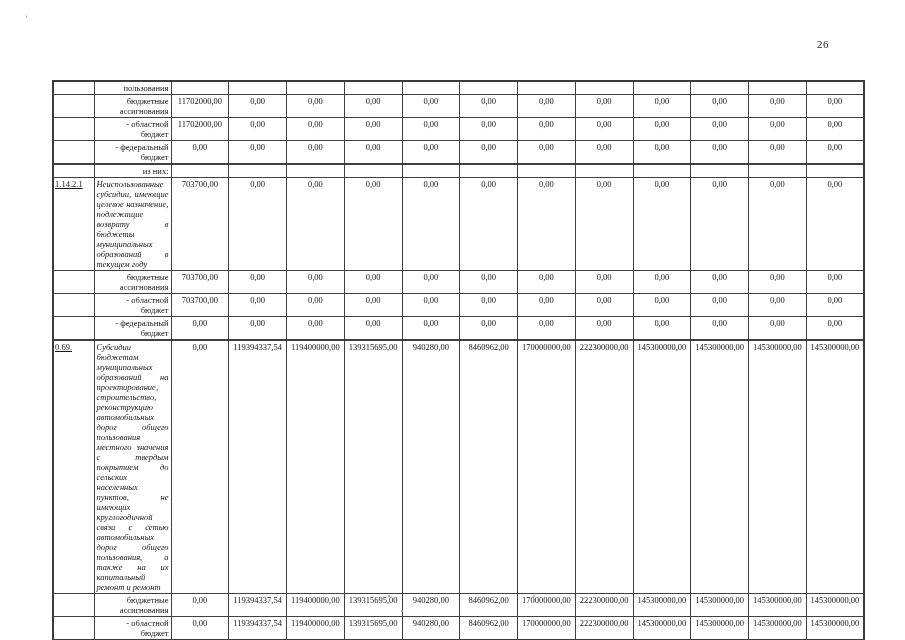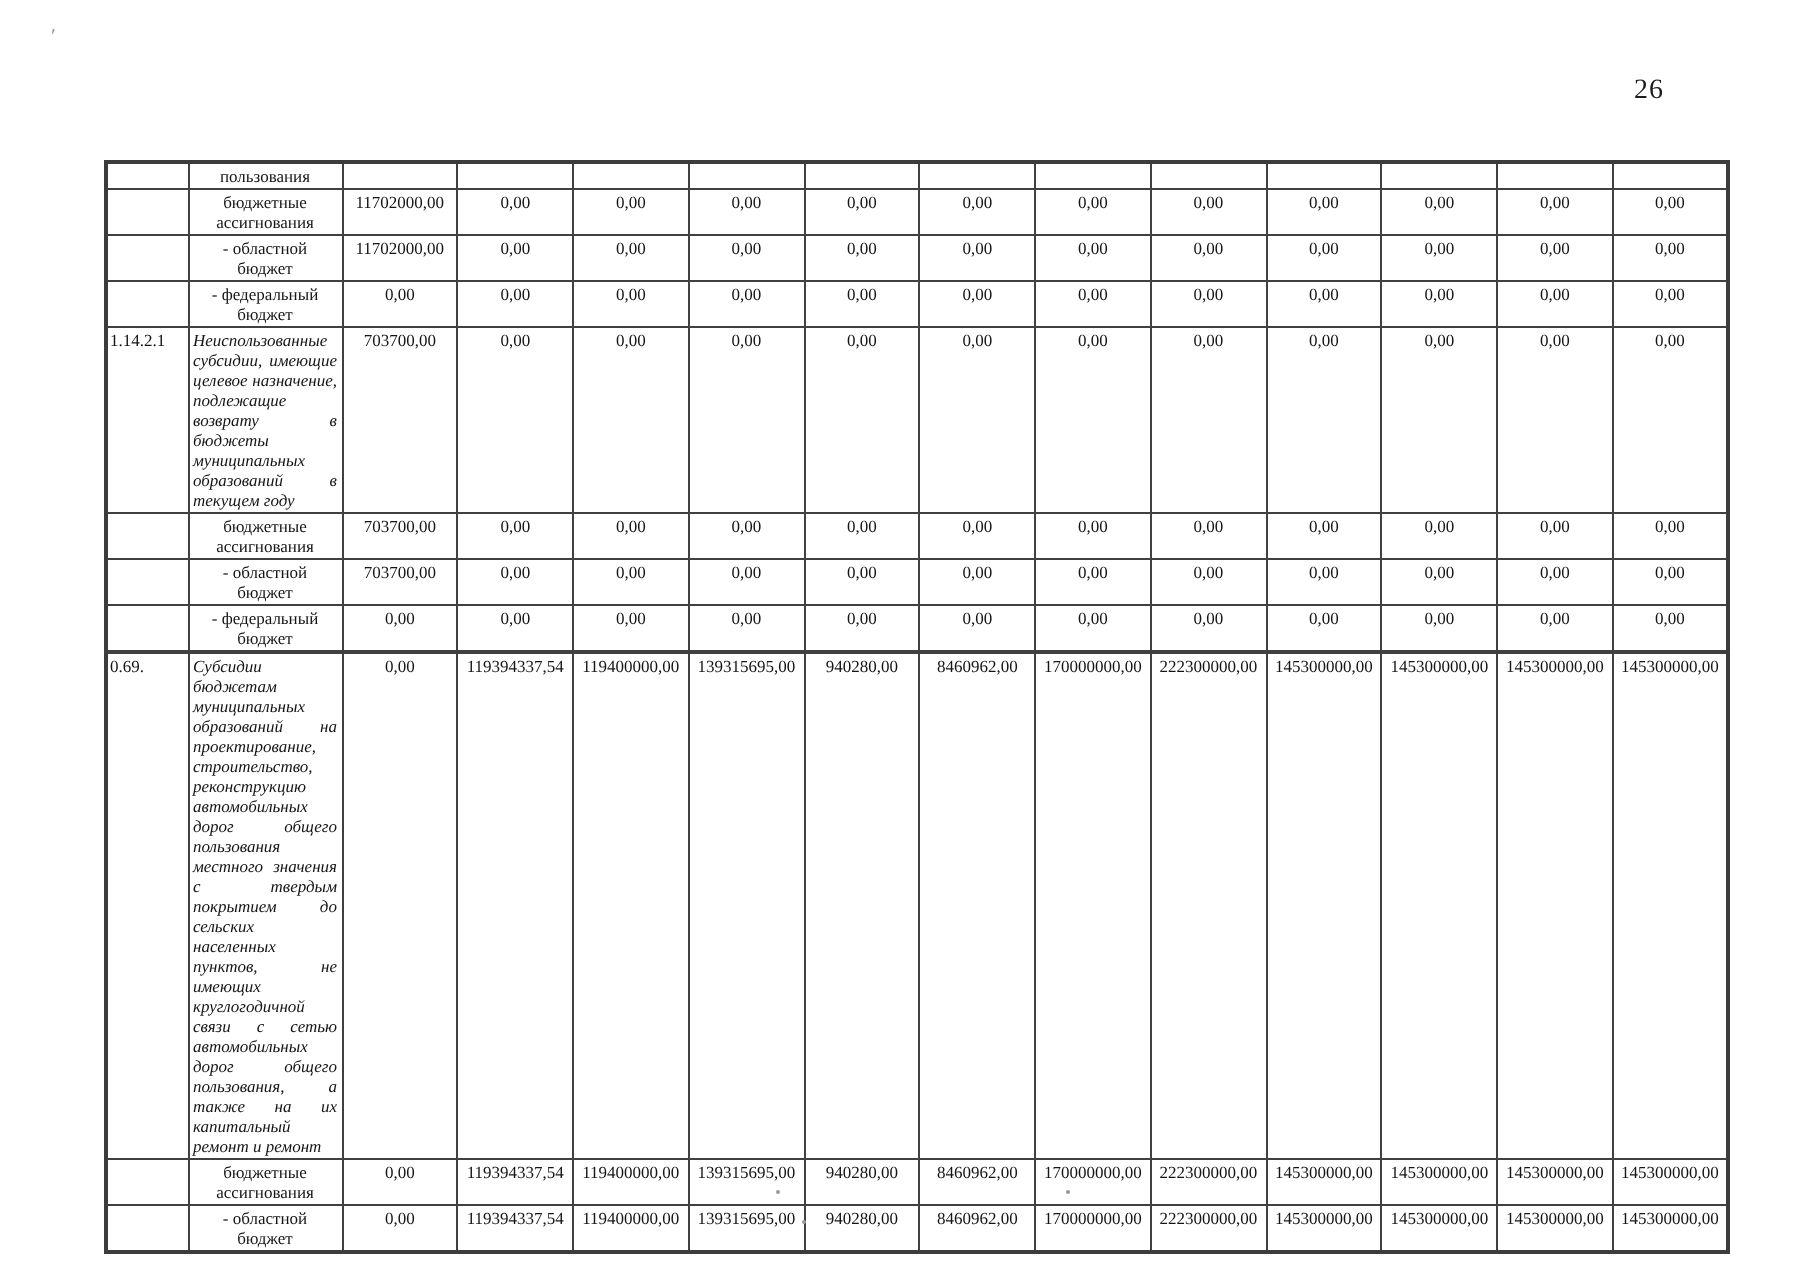--- a/index.html
+++ b/index.html
@@ -8,21 +8,21 @@
     position: relative;
     background: #ffffff;
     font-family: "Liberation Serif", serif;
     color: #151515;
     overflow: hidden;
   }
   .page-number {
     position: absolute;
     top: 38px;
     left: 817px;
-    font-size: 14px;
+    font-size: 11px;
     letter-spacing: 0.5px;
     color: #1c1c1c;
   }
   .artifact { position: absolute; color: #8a8a8a; }
   .artifact-topleft { top: 13px; left: 25px; font-size: 10px; transform: rotate(14deg); }
   .speck { position: absolute; width: 2px; height: 2px; background: #9a9a9a; border-radius: 50%; }
   .speck-1 { top: 595px; left: 388px; }
   .speck-2 { top: 610px; left: 401px; }
   .speck-3 { top: 595px; left: 533px; }
 
@@ -39,22 +39,22 @@
   col.c-label { width: 77px; }
   col.c-val { width: 57.75px; }
   td {
     border: 1px solid #404040;
     vertical-align: top;
     font-size: 8.5px;
     line-height: 10px;
     padding: 1px 2px;
     overflow: hidden;
   }
-  td.col-num { text-align: left; padding-left: 1px; padding-right: 0; }
-  td.col-label { text-align: center; word-wrap: break-word; }
+  td.col-num { text-align: left; padding-left: 1px; padding-right: 0; text-decoration: underline; }
+  td.col-label { text-align: right; word-wrap: break-word; }
   td.col-label.justify { text-align: justify; text-align-last: left; font-style: italic; }
   td.col-val { text-align: center; padding-left: 1px; padding-right: 1px; white-space: nowrap; }
   tr.thick-top td { border-top-width: 2px; }
 </style>
 </head>
 <body>
 
 <div class="artifact artifact-topleft">'</div>
 
 <div class="page-number">26</div>
@@ -133,20 +133,36 @@
         <td class="col-val">0,00</td>
         <td class="col-val">0,00</td>
         <td class="col-val">0,00</td>
         <td class="col-val">0,00</td>
         <td class="col-val">0,00</td>
         <td class="col-val">0,00</td>
         <td class="col-val">0,00</td>
         <td class="col-val">0,00</td>
         <td class="col-val">0,00</td>
         <td class="col-val">0,00</td>
+      </tr>
+      <tr class="thick-top">
+        <td class="col-num"></td>
+        <td class="col-label">из них:</td>
+        <td class="col-val"></td>
+        <td class="col-val"></td>
+        <td class="col-val"></td>
+        <td class="col-val"></td>
+        <td class="col-val"></td>
+        <td class="col-val"></td>
+        <td class="col-val"></td>
+        <td class="col-val"></td>
+        <td class="col-val"></td>
+        <td class="col-val"></td>
+        <td class="col-val"></td>
+        <td class="col-val"></td>
       </tr>
       <tr>
         <td class="col-num">1.14.2.1</td>
         <td class="col-label justify">Неиспользованные субсидии, имеющие целевое назначение, подлежащие возврату в бюджеты муниципальных образований в текущем году</td>
         <td class="col-val">703700,00</td>
         <td class="col-val">0,00</td>
         <td class="col-val">0,00</td>
         <td class="col-val">0,00</td>
         <td class="col-val">0,00</td>
         <td class="col-val">0,00</td>

